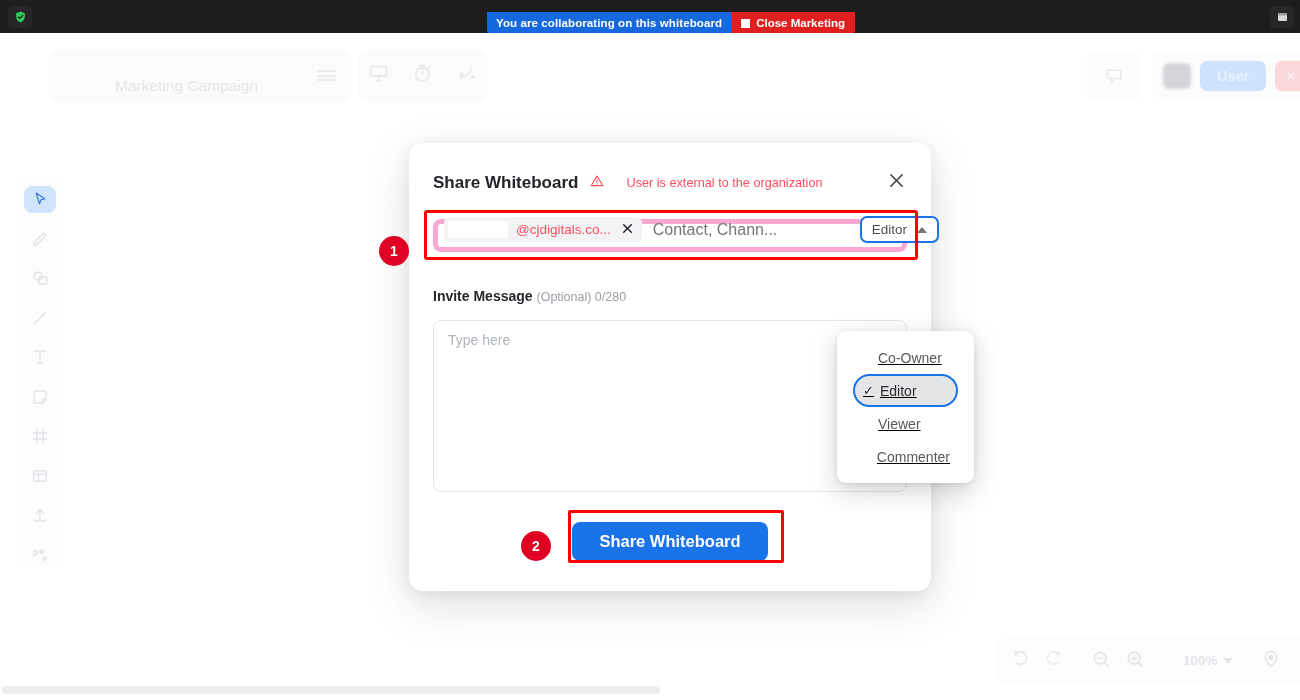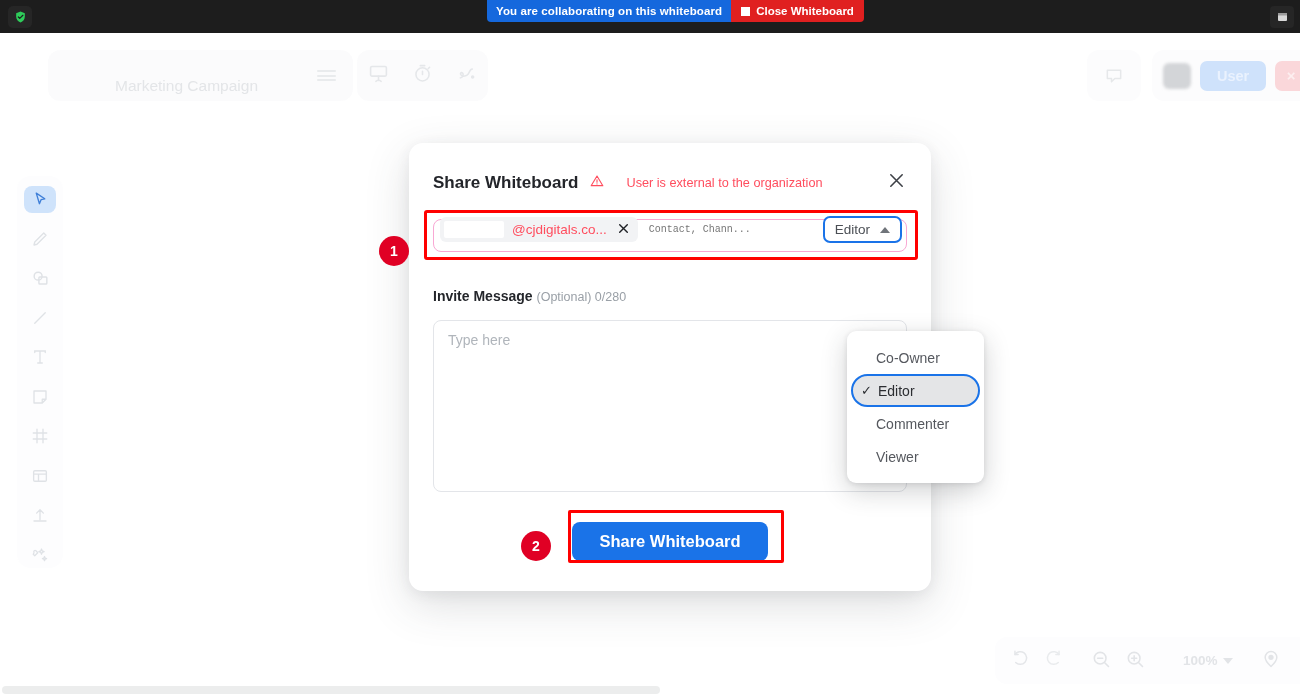--- a/index.html
+++ b/index.html
@@ -21,21 +21,21 @@
     position: absolute; left: 8px; top: 6px; width: 24px; height: 22px;
     background: #262626; border-radius: 5px;
     display: flex; align-items: center; justify-content: center;
   }
   .topbar-right-icon {
     position: absolute; right: 6px; top: 6px; width: 24px; height: 22px;
     background: #262626; border-radius: 4px;
     display: flex; align-items: center; justify-content: center;
   }
   .collab-banner {
-    position: absolute; left: 487px; top: 0px; height: 22px;
+    position: absolute; left: 487px; top: 12px; height: 22px;
     display: flex; align-items: stretch; border-radius: 0 0 4px 4px; overflow: hidden;
   }
   .collab-msg {
     background: #1568dd; color: #ffffff;
     font-size: 11.5px; font-weight: bold; letter-spacing: .1px;
     display: flex; align-items: center; padding: 0 9px;
     white-space: nowrap;
   }
   .collab-close {
     background: #e02020; color: #ffffff;
@@ -138,49 +138,49 @@
   .modal-x { margin-left: auto; cursor: pointer; color: #3d4046; }
 
   
   .recip-wrap { position: relative; margin: 24px 24px 0 24px; }
   .recip-hl {
     position: absolute; left: -9px; top: -9px; width: 494px; height: 50px;
     border: 3px solid #ff0000; border-radius: 3px; pointer-events: none;
   }
   .recip {
     display: flex; align-items: center; height: 33px;
-    border: 1px solid #f9a8d4; border-radius: 8px; background: #ffffff;
+    border: 5px solid #f9a8d4; border-radius: 8px; background: #ffffff;
     padding: 0 4px 12px 6px;
   }
   .chip {
     display: flex; align-items: center; gap: 8px;
     background: #f2f3f5; border-radius: 6px; height: 25px; padding: 0 8px 0 4px;
     max-width: 225px;
   }
   .chip-redact { width: 60px; height: 17px; background: #ffffff; border-radius: 2px; }
   .chip-email { color: #ff4d5e; font-size: 13.5px; white-space: nowrap; }
   .chip-x { color: #1f2126; font-size: 14px; font-weight: bold; cursor: pointer; padding-left: 2px; }
   .recip-input {
-    flex: 1; border: none; outline: none; font-size: 10px; color: #8b5cf6;
-    font-family: Liberation Mono, monospace; padding-left: 11px; background: transparent;
+    flex: 1; border: none; outline: none; font-size: 16px; color: #8b5cf6;
+    font-family: Liberation Sans, sans-serif; padding-left: 11px; background: transparent;
   }
   .role-btn {
     display: flex; align-items: center; gap: 10px;
     border: 2px solid #1a73e8; border-radius: 7px; background: #ffffff;
     height: 27px; padding: 0 10px; cursor: pointer;
     font-size: 13.5px; color: #4b4f55;
   }
   .caret-up { width: 0; height: 0; border-left: 5px solid transparent; border-right: 5px solid transparent; border-bottom: 6px solid #70747a; }
 
   
   .role-menu {
-    position: absolute; left: 414px; top: 112px; width: 137px;
+    position: absolute; left: 404px; top: 112px; width: 137px;
     background: #ffffff; border-radius: 9px;
     box-shadow: 0 8px 26px rgba(40,44,52,.22), 0 1px 5px rgba(40,44,52,.12);
-    padding: 10px 4px; z-index: 20;
+    padding: 10px 16px; z-index: 20; text-decoration: underline;
   }
   .role-item {
     height: 33px; display: flex; align-items: center; gap: 6px;
     padding: 0 8px; border-radius: 17px; font-size: 14px; color: #55585e; cursor: pointer;
   }
   .role-item.sel { background: #e4e5e7; border: 2px solid #1a73e8; color: #2b2d31; }
   .role-check { width: 11px; display: inline-block; font-size: 13px; }
 
   
   .msg-label { margin: 36px 24px 16px 24px; font-size: 14px; color: #24262b; font-weight: bold; }
@@ -222,21 +222,21 @@
       <svg width="13" height="14" viewBox="0 0 24 24">
           <path d="M12 2l8 3v6c0 5-3.4 9.4-8 11-4.6-1.6-8-6-8-11V5l8-3z" fill="#2ecc5a"></path>
           <path d="M8 12l2.6 2.6L16.4 8.8" stroke="#1d1d1d" stroke-width="2.2" fill="none" stroke-linecap="round" stroke-linejoin="round"></path>
         </svg>
     </div>
 
     <div class="collab-banner">
       <div class="collab-msg">You are collaborating on this whiteboard</div>
       <div class="collab-close">
         <span class="sq"></span>
-        <span>Close Whiteboard</span>
+        <span>Close Marketing</span>
       </div>
     </div>
 
     <div class="topbar-right-icon">
       <svg width="13" height="12" viewBox="0 0 24 24">
           <rect x="3" y="4" width="18" height="16" rx="2" fill="#d8d8d8"></rect>
           <rect x="3" y="4" width="18" height="5" fill="#9b9b9b"></rect>
         </svg>
     </div>
   </div>
@@ -436,25 +436,25 @@
         <div class="role-item">
           <span class="role-check"></span>
           <span>Co-Owner</span>
         </div>
         <div class="role-item sel">
           <span class="role-check">✓</span>
           <span>Editor</span>
         </div>
         <div class="role-item">
           <span class="role-check"></span>
-          <span>Commenter</span>
+          <span>Viewer</span>
         </div>
         <div class="role-item">
           <span class="role-check"></span>
-          <span>Viewer</span>
+          <span>Commenter</span>
         </div>
       </div>
     </div>
 
     <div class="msg-label">
       <span>Invite Message</span>
       <span class="opt">(Optional) 0/280</span>
     </div>
     <div class="msg-box">Type here</div>
 

